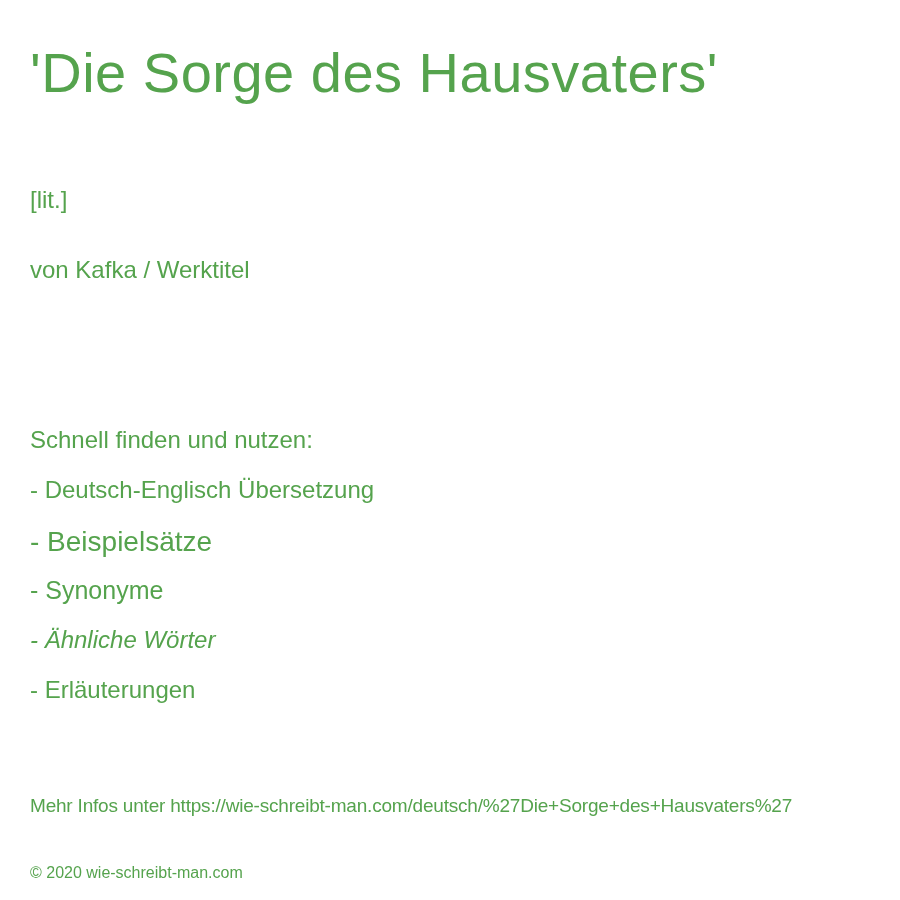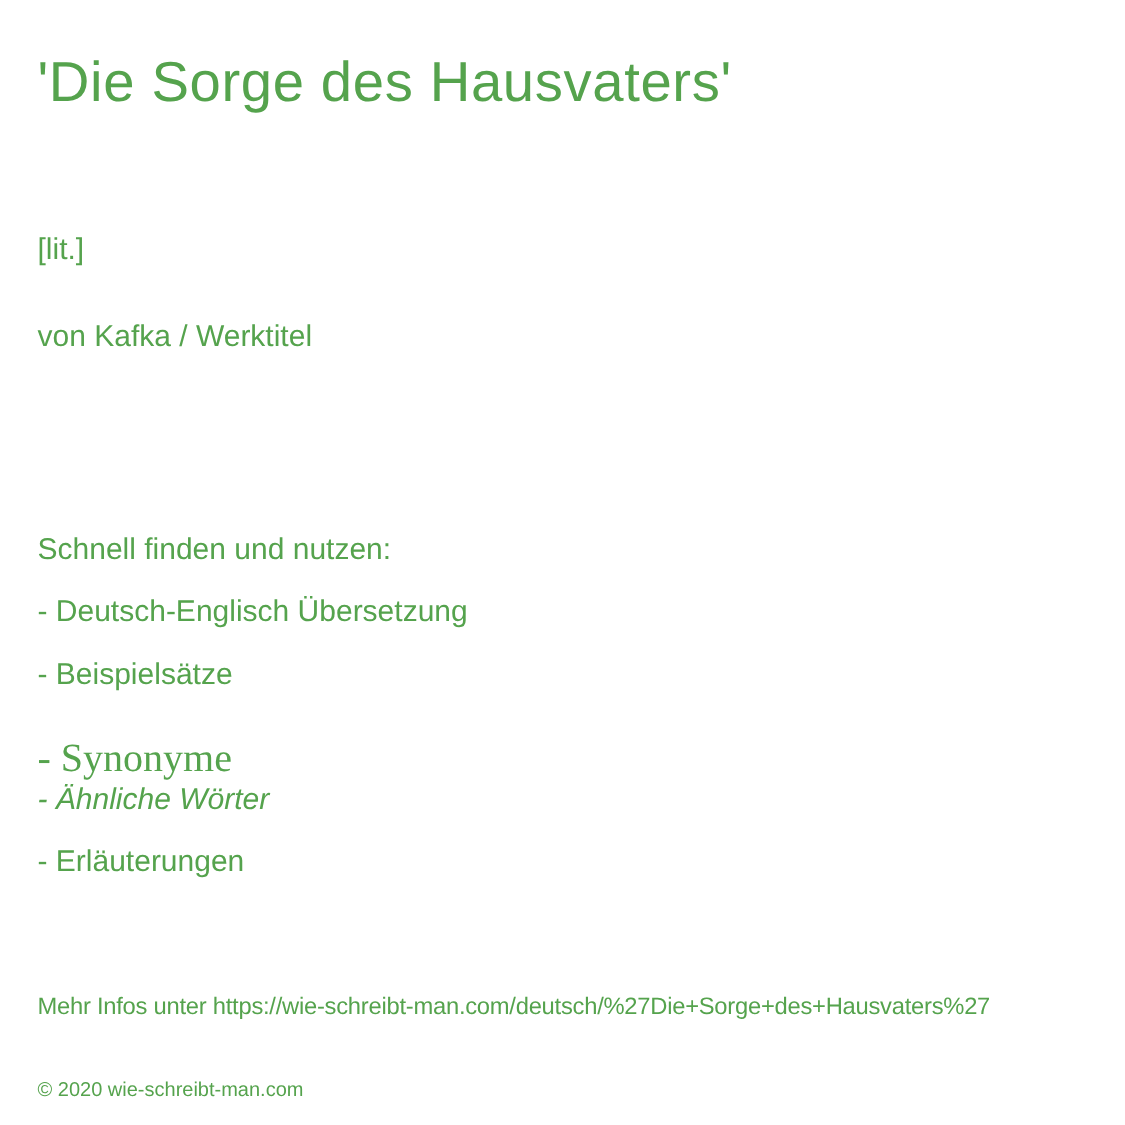--- a/index.html
+++ b/index.html
@@ -11,27 +11,27 @@
     color: var(--green);
     overflow: hidden;
   }
   .page {
     position: relative;
     width: 900px;
     height: 900px;
     background: #ffffff;
   }
   .txt { position: absolute; left: 30px; white-space: nowrap; color: var(--green); }
-  .title       { top: 40px;  font-size: 45px; font-weight: 400; letter-spacing: 0.5px; }
+  .title       { top: 40px;  font-size: 56px; font-weight: 400; letter-spacing: 0.5px; }
   .tag         { top: 186px; font-size: 24px; text-align: center; }
   .byline      { top: 256px; font-size: 24px; }
   .section-heading { top: 426px; font-size: 24px; }
   .feature-0   { top: 476px; font-size: 24px; }
-  .feature-1   { top: 526px; font-size: 24px; }
-  .feature-2   { top: 588px; font-size: 32px; font-family: Liberation Serif, serif; }
+  .feature-1   { top: 526px; font-size: 28px; }
+  .feature-2   { top: 576px; font-size: 25px; }
   .feature-3   { top: 626px; font-size: 24px; font-style: italic; }
   .feature-4   { top: 676px; font-size: 24px; text-align: center; }
   .more-info   { top: 795px; font-size: 19px; letter-spacing: -0.2px; }
   .copyright   { top: 864px; font-size: 16px; }
 </style>
 </head>
 <body style="background: rgb(255, 255, 255);">
 
 <div class="page">
   <h1 class="txt title">'Die Sorge des Hausvaters'</h1>

